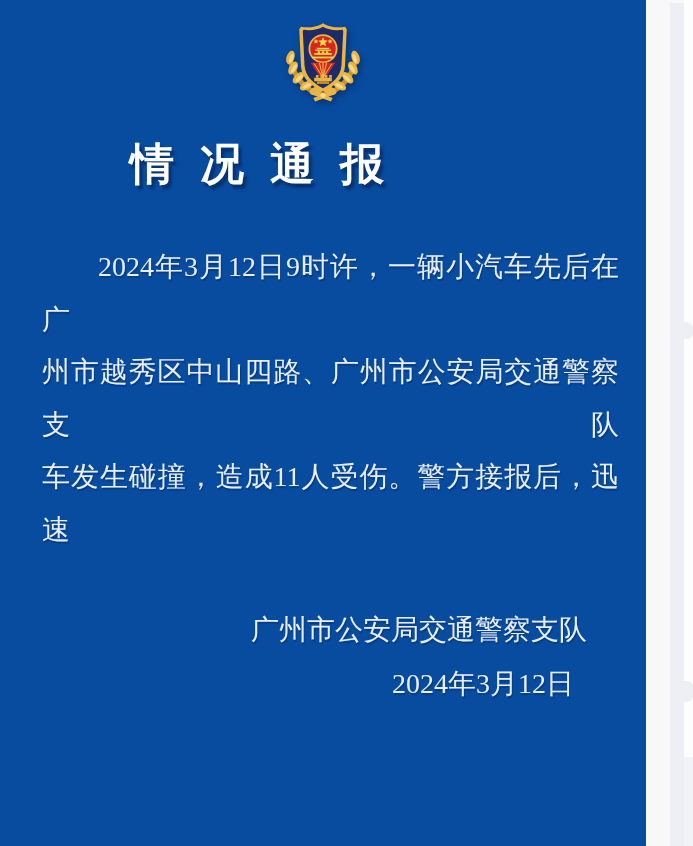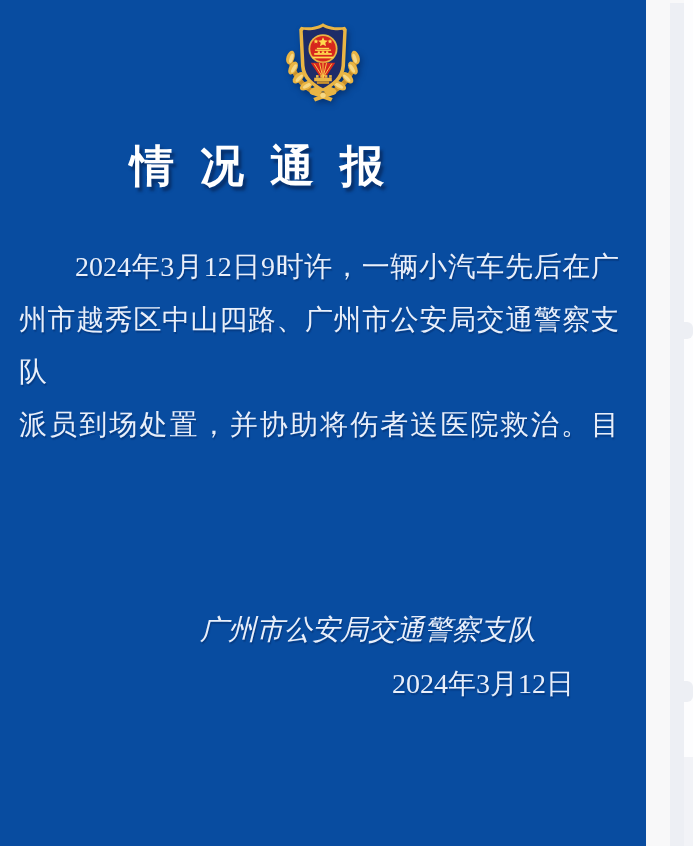--- a/index.html
+++ b/index.html
@@ -31,38 +31,37 @@
     width:88px;height:90px;
     filter:drop-shadow(2px 3px 3px rgba(0,20,60,.45));
   }
   .notice-title{
     position:absolute;left:0;top:142px;width:514px;margin:0;
     text-align:center;
     font-size:44px;line-height:50px;font-weight:bold;
     color:var(--title-text);
     letter-spacing:26px;text-indent:26px; 
     text-shadow:3px 4px 3px rgba(6,28,70,.6);
-    font-family:Liberation Serif, serif;
+    font-family:Liberation Mono, monospace;
   }
   .notice-body{
     position:absolute;left:19px;top:241px;width:600px;
     font-size:28px;line-height:52.5px;
     color:var(--body-text);
     text-shadow:1px 2px 1px rgba(0,30,80,.35);
   }
-  .body-line{text-align:justify;}
+  .body-line{text-align:justify;margin-left:23px;}
   .body-line.fill{text-align-last:justify;}
   .body-line.indent{text-indent:2em;}
   .signature-line{
     position:absolute;left:0;top:604px;width:646px;
-    box-sizing:border-box;padding-right:110px;
+    box-sizing:border-box;padding-right:59px;
     font-size:28px;line-height:52px;text-align:right;
     color:var(--body-text);
     text-shadow:1px 2px 1px rgba(0,30,80,.35);
-    font-style:italic;
   }
   .date-line{
     position:absolute;left:0;top:658px;width:646px;
     box-sizing:border-box;padding-right:72px;
     font-size:28px;line-height:52px;text-align:right;
     color:var(--body-text);
     text-shadow:1px 2px 1px rgba(0,30,80,.35);
   }
   
   .right-rail{
@@ -176,21 +175,21 @@
           <rect class="gd" x="86" y="146" width="28" height="6"></rect>
         </g>
       </svg>
     </div>
 
     <h1 class="notice-title">情况通报</h1>
 
     <div class="notice-body">
       <div class="body-line fill indent">2024年3月12日9时许，一辆小汽车先后在广</div>
       <div class="body-line fill">州市越秀区中山四路、广州市公安局交通警察支队</div>
-      <div class="body-line fill">派员到场处置，并协助将伤者送医院救治。目</div>
+      <div class="body-line fill">车发生碰撞，造成11人受伤。警方接报后，迅速</div>
     </div>
 
     <div class="signature-line">广州市公安局交通警察支队</div>
 
     <div class="date-line">2024年3月12日</div>
   </div>
 
   <div class="right-rail">
     <div class="rail-card-edge"></div>
     <div class="rail-strip"></div>

